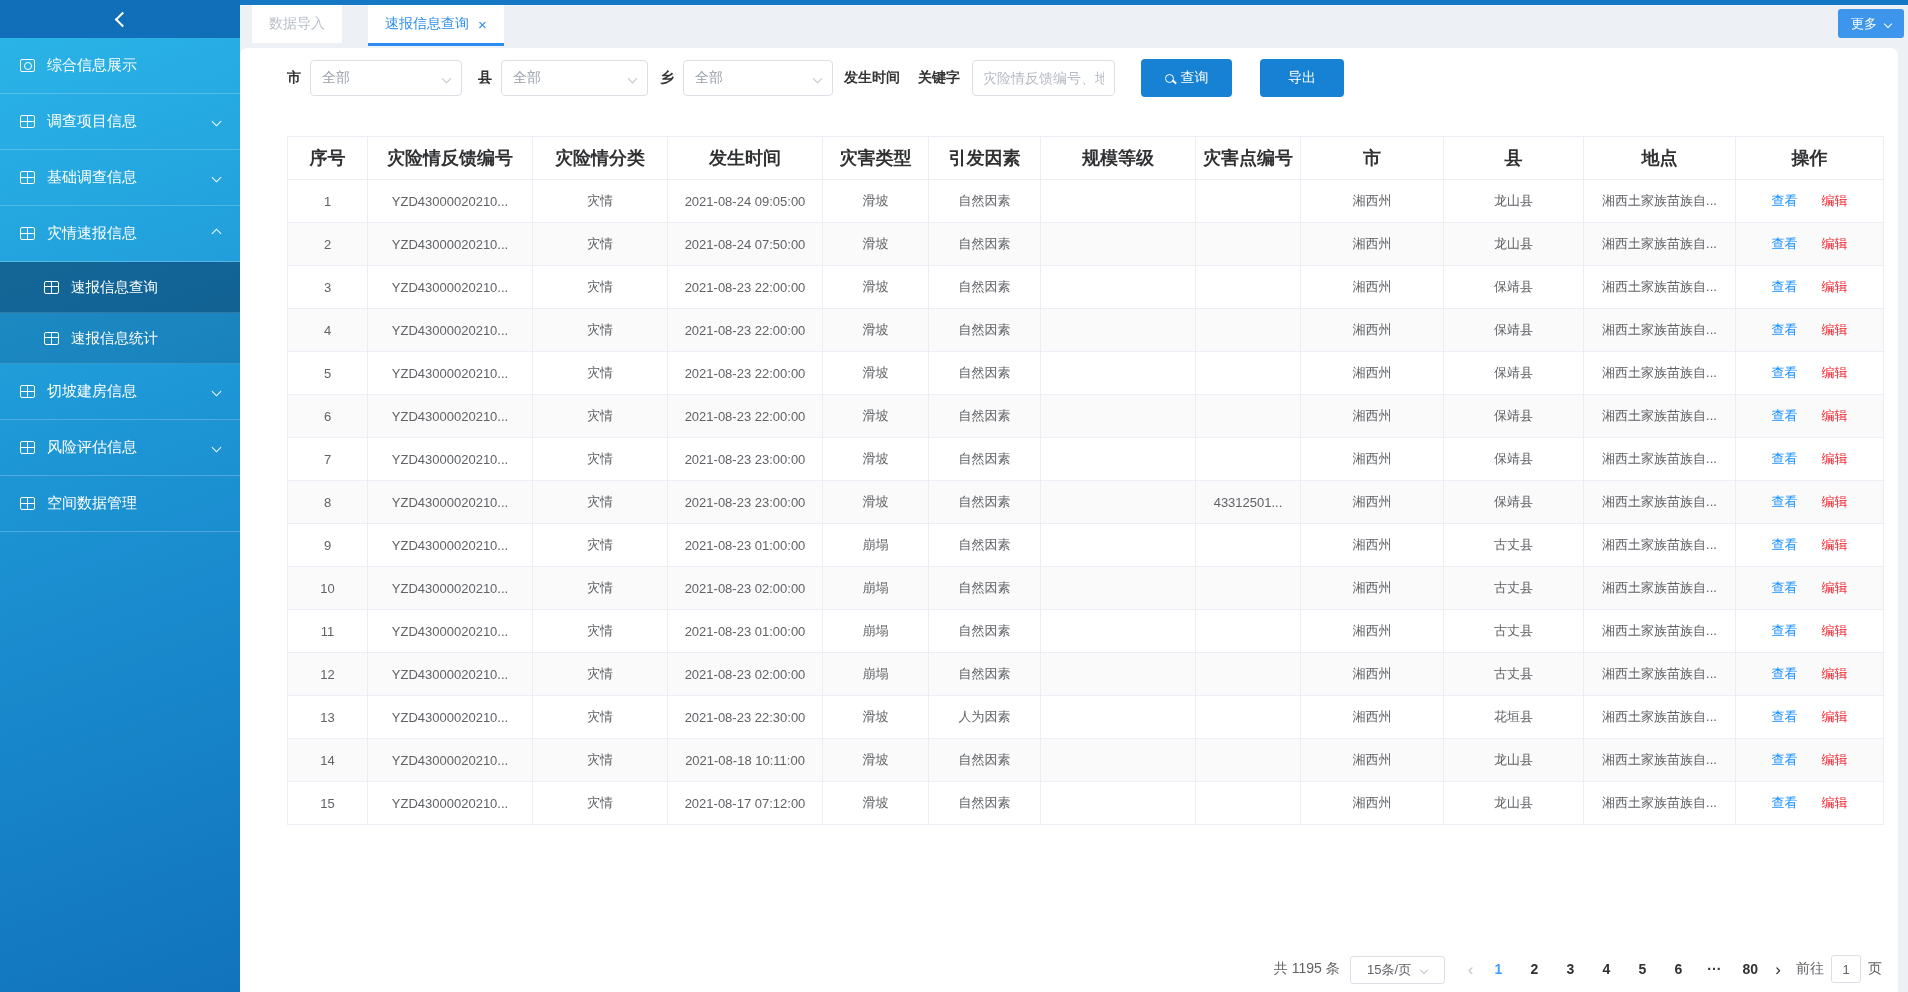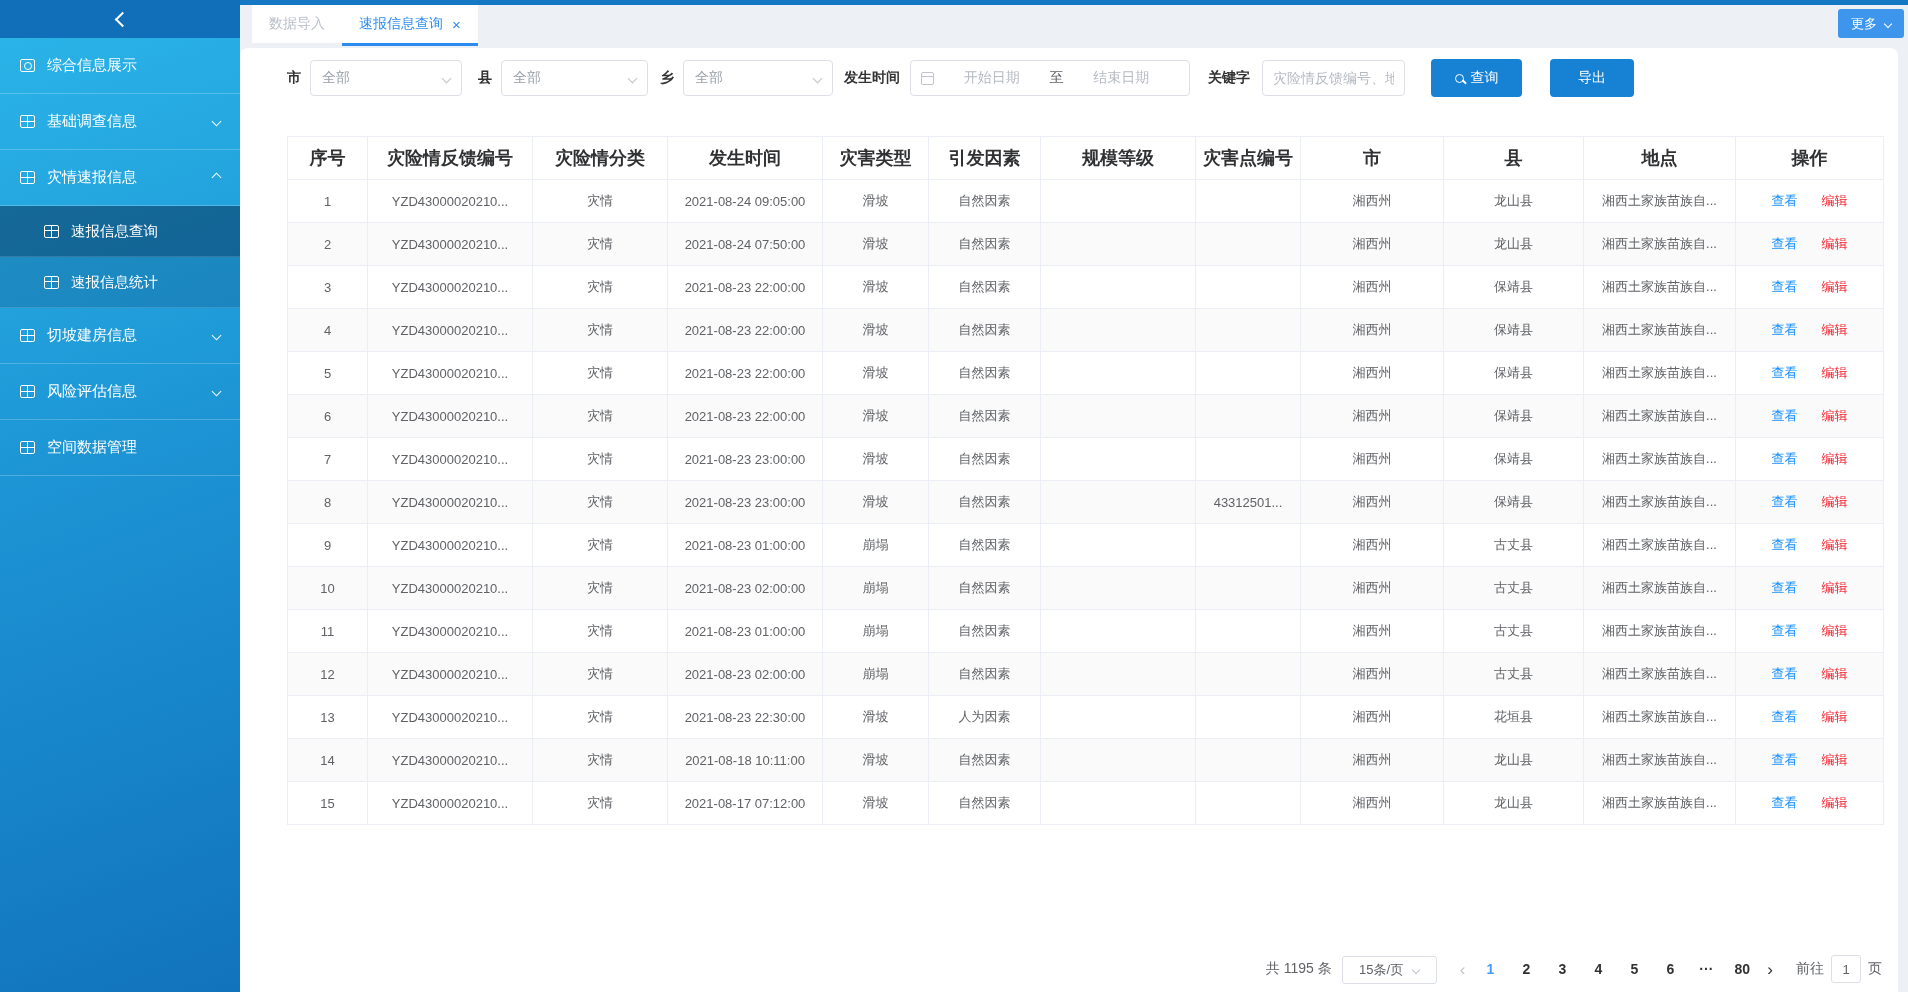--- a/index.html
+++ b/index.html
@@ -18,21 +18,21 @@
 .icon-dashboard{width:15px;height:13px;border:1px solid #fff;border-radius:2px;flex:0 0 auto;position:relative}
 .icon-dashboard::after{content:"";position:absolute;left:3px;top:2px;width:6px;height:6px;border:1px solid #fff;border-radius:50%}
 .chev{width:7px;height:7px;border-right:1.6px solid rgba(255,255,255,.95);border-bottom:1.6px solid rgba(255,255,255,.95);flex:0 0 auto;display:inline-block}
 .chev.down{transform:rotate(45deg)}
 .chev.up{transform:rotate(225deg)}
 .chev.gray{border-color:#c0c4cc}
 
 .main{position:absolute;left:240px;top:0;right:0;height:100%}
 .topstrip{height:5px;background:#1478c4}
 .tabbar{height:43px;background:#edf0f4;display:flex;align-items:flex-start;padding-left:12px;position:relative}
-.tab{height:38px;background:#fff;display:flex;align-items:center;padding:0 17px;margin-right:0;font-size:14px;color:#b9bfc8;cursor:pointer}
+.tab{height:38px;background:#fff;display:flex;align-items:center;padding:0 17px;margin-right:26px;font-size:14px;color:#b9bfc8;cursor:pointer}
 .tab.active{color:#2d8cf0;height:41px;border-bottom:3px solid #2d8cf0}
 .tab .close{margin-left:9px;color:#2d8cf0;font-size:15px;line-height:1}
 .more-btn{position:absolute;right:4px;top:4px;height:29px;background:#3d96ec;color:#fff;border:none;border-radius:3px;padding:0 13px;font-size:13px;display:flex;align-items:center;gap:8px;cursor:pointer;font-family:inherit}
 .more-btn .chev{border-color:#fff;width:6px;height:6px}
 .card{position:absolute;top:48px;left:0;right:10px;bottom:0;background:#fff;border-radius:8px 8px 0 0}
 
 .filters{position:absolute;top:10px;left:47px;height:40px;display:flex;align-items:center;font-size:14px;color:#333}
 .flabel{font-weight:600;white-space:nowrap}
 .select{height:36px;border:1px solid #dcdfe6;border-radius:4px;display:flex;align-items:center;justify-content:space-between;padding:16px 11px;color:#9aa0a8;cursor:pointer;background:#fff;font-size:14px}
 .datebox{height:36px;width:280px;border:1px solid #dcdfe6;border-radius:4px;display:flex;align-items:center;padding:0 10px;color:#b6bac2;cursor:pointer;font-size:14px}
@@ -72,20 +72,25 @@
   <div class="sb-header">
     <span class="chev-left"></span>
   </div>
   <div>
       <div class="menu-item">
         <span class="icon-dashboard"></span>
         <span class="mi-label">综合信息展示</span>
       </div>
       <div class="menu-item">
         <span class="icon-grid"></span>
+        <span class="mi-label">调查项目信息</span>
+        <span class="chev down"></span>
+      </div>
+      <div class="menu-item">
+        <span class="icon-grid"></span>
         <span class="mi-label">基础调查信息</span>
         <span class="chev down"></span>
       </div>
       <div class="menu-item">
         <span class="icon-grid"></span>
         <span class="mi-label">灾情速报信息</span>
         <span class="chev up"></span>
       </div>
       <div class="submenu">
         <div class="menu-item active">
@@ -147,26 +152,20 @@
       <div class="select" style="width:147px;margin-left:9px">
         <span>全部</span>
         <span class="chev down gray"></span>
       </div>
       <span class="flabel" style="margin-left:12px">乡</span>
       <div class="select" style="width:150px;margin-left:9px">
         <span>全部</span>
         <span class="chev down gray"></span>
       </div>
       <span class="flabel" style="margin-left:11px">发生时间</span>
-      <div class="datebox" style="margin-left:10px">
-        <span class="cal"></span>
-        <span class="ph">开始日期</span>
-        <span class="sep">至</span>
-        <span class="ph">结束日期</span>
-      </div>
       <span class="flabel" style="margin-left:18px">关键字</span>
       <input class="kw-input" style="margin-left: 12px;" placeholder="灾险情反馈编号、地点">
       <button class="btn" style="width:91px;margin-left:26px">
         <span class="icon-search"></span>
         <span>查询</span>
       </button>
       <button class="btn" style="width:84px;margin-left:28px">
         <span>导出</span>
       </button>
     </div>
@@ -454,18 +453,18 @@
           <span class="pbtn active">1</span>
           <span class="pbtn">2</span>
           <span class="pbtn">3</span>
           <span class="pbtn">4</span>
           <span class="pbtn">5</span>
           <span class="pbtn">6</span>
           <span class="pbtn">···</span>
           <span class="pbtn">80</span>
         </div>
       <span class="parrow">›</span>
-      <span style="margin-left:16px">前往</span>
+      <span style="margin-left:8px">前往</span>
       <input class="goto-input" value="1" style="">
       <span>页</span>
     </div>
   </div>
 </div>
 
 </body></html>

